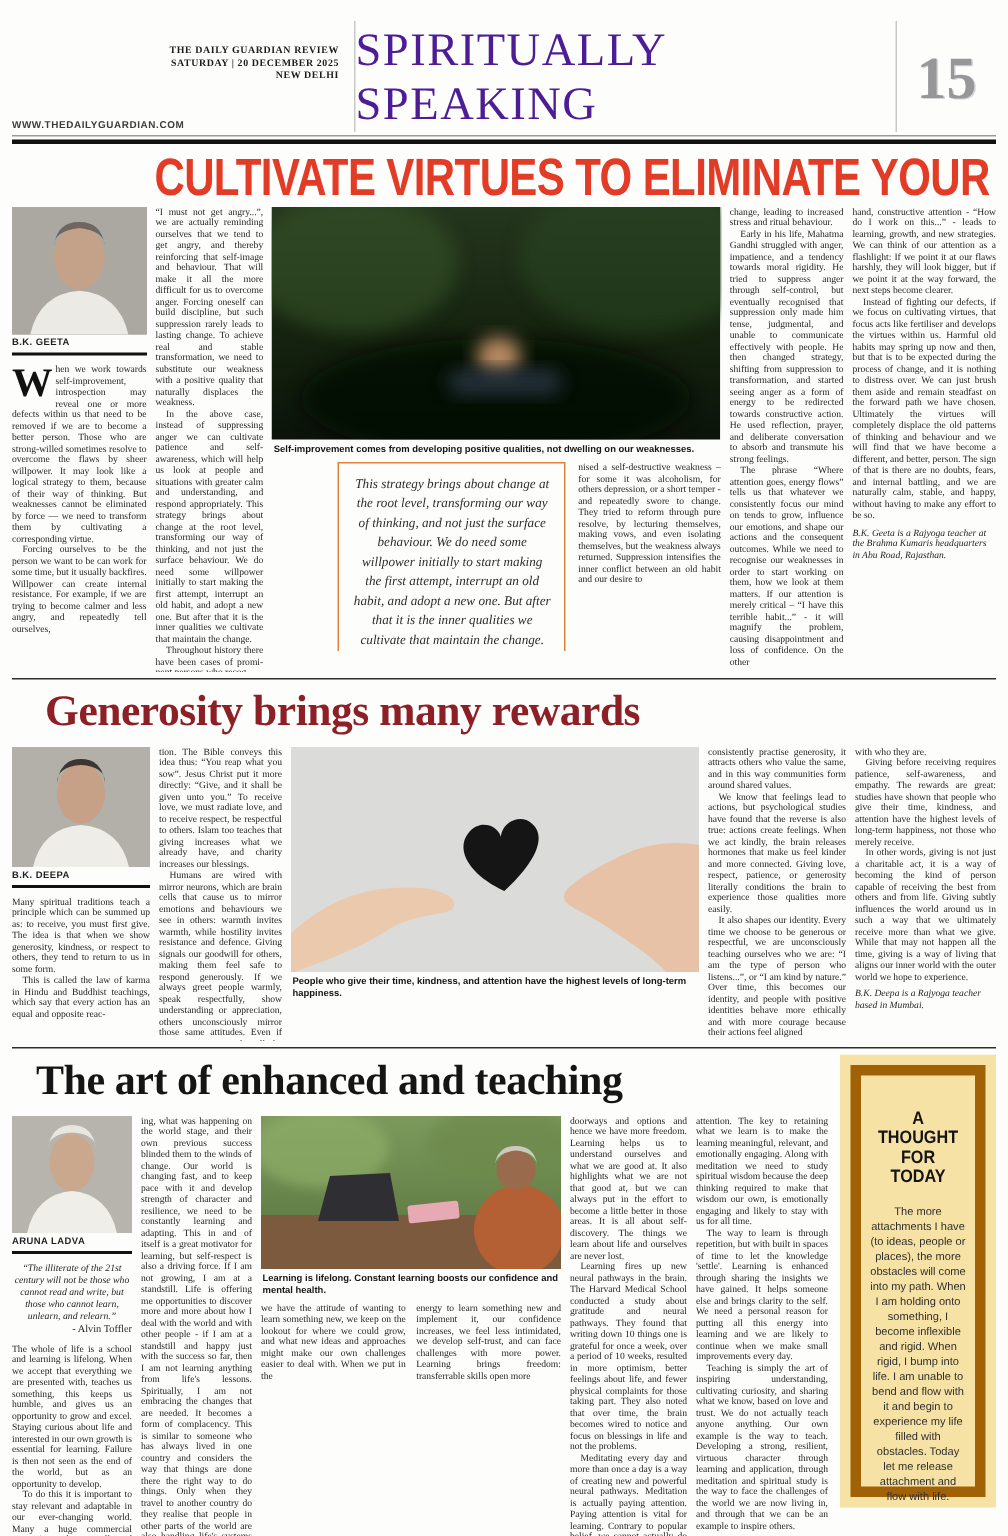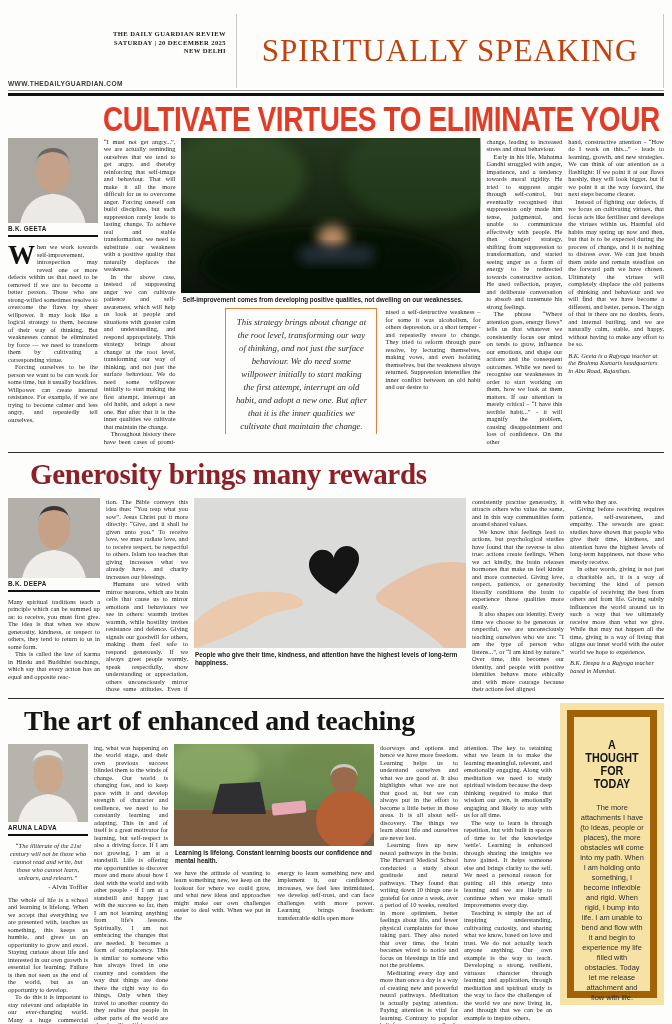--- a/index.html
+++ b/index.html
@@ -8,21 +8,21 @@
 
   
   .mast { display:flex; align-items:stretch; height:74px; margin-top:14px; }
   .mast-left { width:228px; position:relative; }
   .pub-block { position:absolute; right:10px; top:16px; text-align:right;
                font:700 6.6px/8.5px "Liberation Serif", serif; letter-spacing:.4px; color:#1b1b1b; }
   .website { position:absolute; left:0; bottom:1px; font:700 6.6px "Liberation Sans", sans-serif;
              letter-spacing:.4px; color:#3b3b3b; }
   .mast-title { flex:1; border-left:1px solid #c9c9c9; border-right:1px solid #c9c9c9;
                 display:flex; align-items:center; justify-content:center;
-                font:400 31px "Liberation Serif", serif; letter-spacing:1px; color:#c2410c; }
+                font:400 31px "Liberation Serif", serif; letter-spacing:1px; color:#4c1d95; }
   .mast-page { width:66px; display:flex; align-items:center; justify-content:center;
                font:700 40px "Liberation Serif", serif; color:#97979a;
                text-shadow:1px 1px 0 #d6d6d8; }
   .rule-thin  { border-top:1px solid #9a9a9a; margin-top:2px; }
   .rule-thick { border-top:3.5px solid #111; margin-top:1.5px; }
 
   
   .ncol { font-size:6.4px; line-height:7.5px; }
   .para { text-align:justify; }
   .para + .para, .ind { text-indent:7px; }
@@ -78,20 +78,21 @@
   <div class="mast">
     <div class="mast-left">
       <div class="pub-block">
         <div>THE DAILY GUARDIAN REVIEW</div>
         <div>SATURDAY | 20 DECEMBER 2025</div>
         <div>NEW DELHI</div>
       </div>
       <div class="website">WWW.THEDAILYGUARDIAN.COM</div>
     </div>
     <div class="mast-title">SPIRITUALLY SPEAKING</div>
+    <div class="mast-page">15</div>
   </div>
   <div class="rule-thin"></div>
   <div class="rule-thick"></div>
 </header>
 
 <section>
   <h1 class="hl1">
     <span class="hl1-inner">CULTIVATE VIRTUES TO ELIMINATE YOUR WEAKNESSES</span>
   </h1>
   <div class="art-row a1-row">

